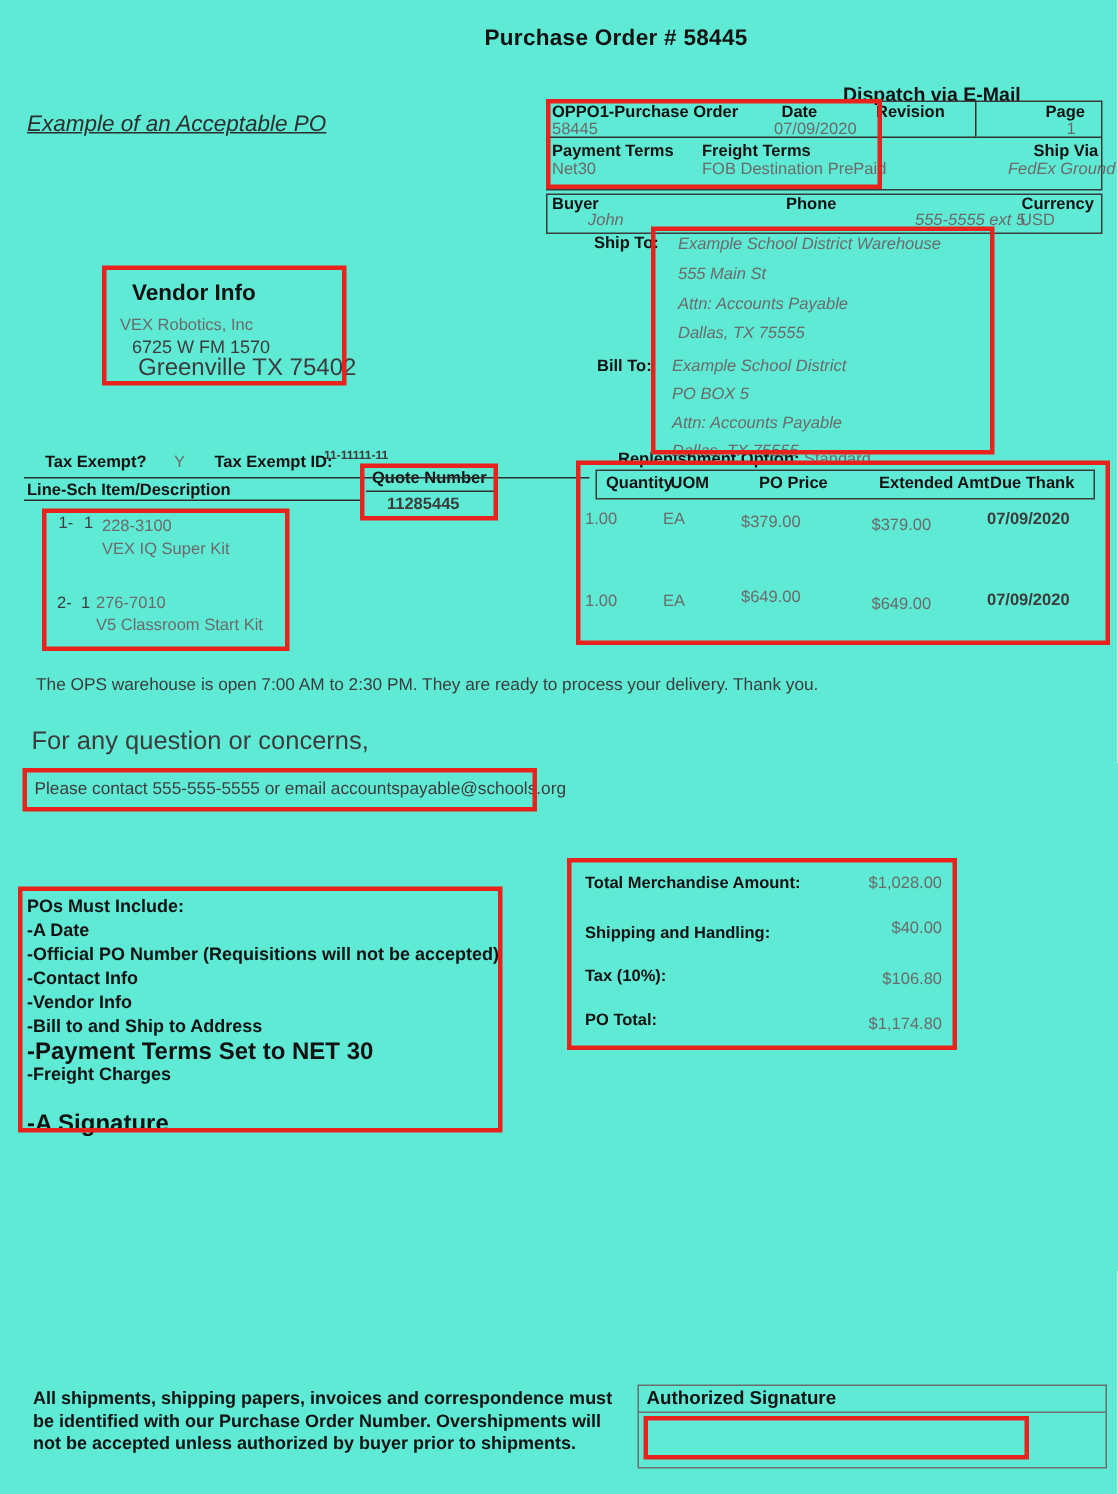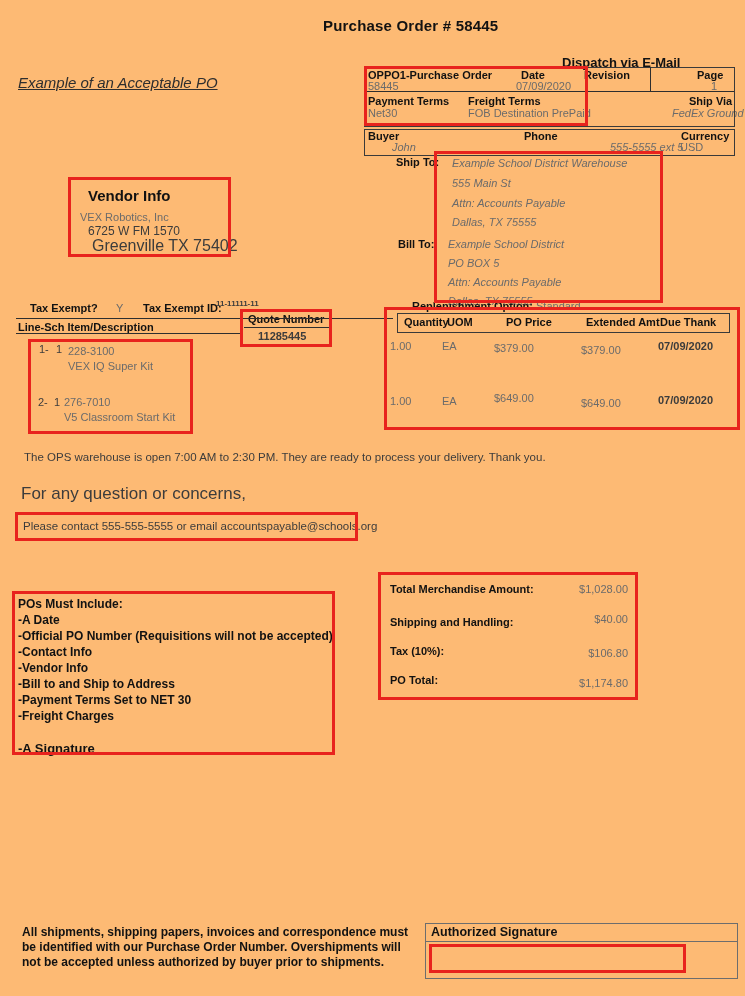--- a/index.html
+++ b/index.html
@@ -1,16 +1,16 @@
 <!DOCTYPE html>
 <html><head>
 <meta charset="utf-8">
 <style>
   html,body{margin:0;padding:0;background:#fff;}
-  .page{position:relative;width:745px;height:996px;background:#fdba74;
+  .page{position:relative;width:745px;height:996px;background:#5eead4;
         font-family:"Liberation Sans",sans-serif;color:#121212;font-size:11px;overflow:hidden;}
   .abs{position:absolute;white-space:nowrap;}
   .b{font-weight:700;}
   .i{font-style:italic;}
   .g{color:#6b6b6b;}
   .d{color:#3c3c3c;}
   .redbox{position:absolute;border:3px solid #e8231d;z-index:6;pointer-events:none;}
   .hline{position:absolute;background:#2e2e2e;height:1px;z-index:2;}
   .vline{position:absolute;background:#2e2e2e;width:1px;z-index:2;}
   .blackbox{position:absolute;border:1px solid #3a3a3a;z-index:1;}
@@ -119,23 +119,23 @@
   <div class="abs d" style="left:24px;top:451px;font-size:11.5px;">The OPS warehouse is open 7:00 AM to 2:30 PM.  They are ready to process your delivery.  Thank you.</div>
   <div class="abs d" style="left:21px;top:484px;font-size:17px;">For any question or concerns,</div>
   <div class="abs d" style="left:23px;top:520px;font-size:11.5px;">Please contact 555-555-5555 or email accountspayable@schools.org</div>
 
   <div class="abs b" style="left:18px;top:597px;font-size:12px;">POs Must Include:</div>
   <div class="abs b" style="left:18px;top:613px;font-size:12px;">-A Date</div>
   <div class="abs b" style="left:18px;top:629px;font-size:12px;">-Official PO Number (Requisitions will not be accepted)</div>
   <div class="abs b" style="left:18px;top:645px;font-size:12px;">-Contact Info</div>
   <div class="abs b" style="left:18px;top:661px;font-size:12px;">-Vendor Info</div>
   <div class="abs b" style="left:18px;top:677px;font-size:12px;">-Bill to and Ship to Address</div>
-  <div class="abs b" style="left:18px;top:693px;font-size:12px;">-Payment Terms Set to NET 30</div>
+  <div class="abs b" style="left:18px;top:693px;font-size:16px;">-Payment Terms Set to NET 30</div>
   <div class="abs b" style="left:18px;top:709px;font-size:12px;">-Freight Charges</div>
-  <div class="abs b" style="left:18px;top:741px;font-size:13px;">-A Signature</div>
+  <div class="abs b" style="left:18px;top:741px;font-size:16px;">-A Signature</div>
 
   <div class="abs b" style="left:390px;top:583px;">Total Merchandise Amount:</div>
   <div class="abs g rt" style="left:528px;top:583px;width:100px;">$1,028.00</div>
   <div class="abs b" style="left:390px;top:616px;">Shipping and Handling:</div>
   <div class="abs g rt" style="left:528px;top:613px;width:100px;">$40.00</div>
   <div class="abs b" style="left:390px;top:645px;">Tax (10%):</div>
   <div class="abs g rt" style="left:528px;top:647px;width:100px;">$106.80</div>
   <div class="abs b" style="left:390px;top:674px;">PO Total:</div>
   <div class="abs g rt" style="left:528px;top:677px;width:100px;">$1,174.80</div>
 

